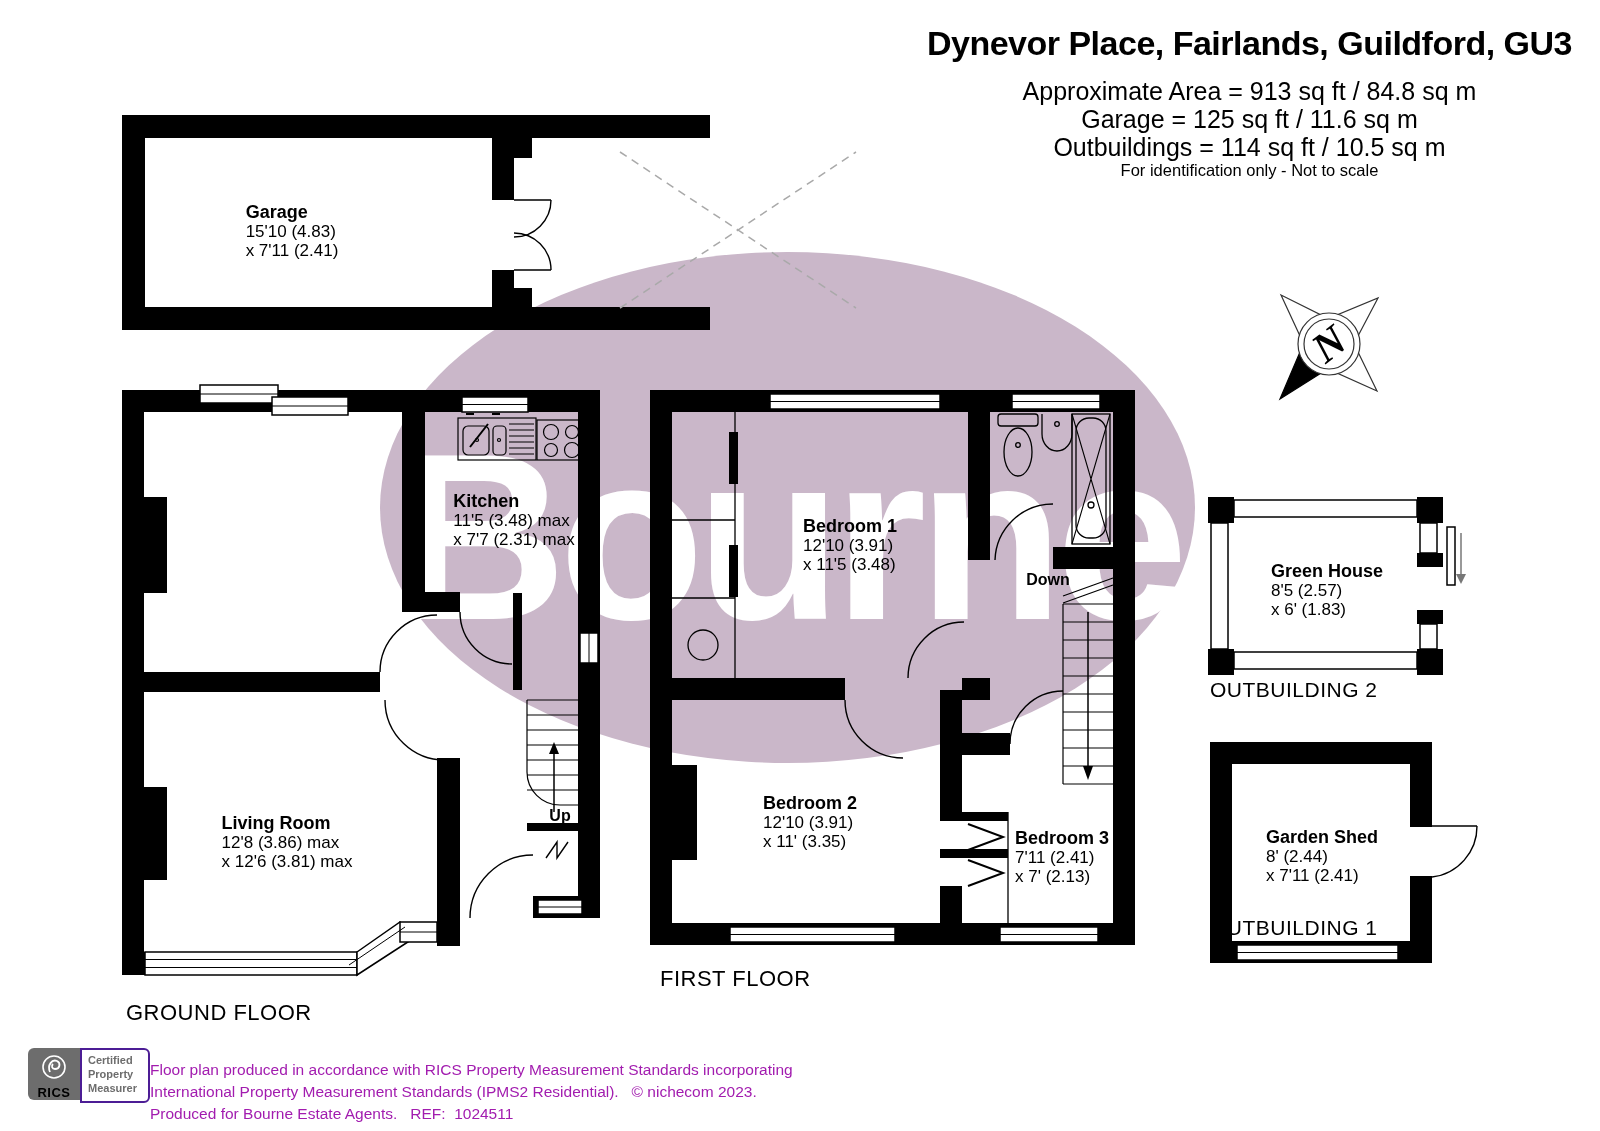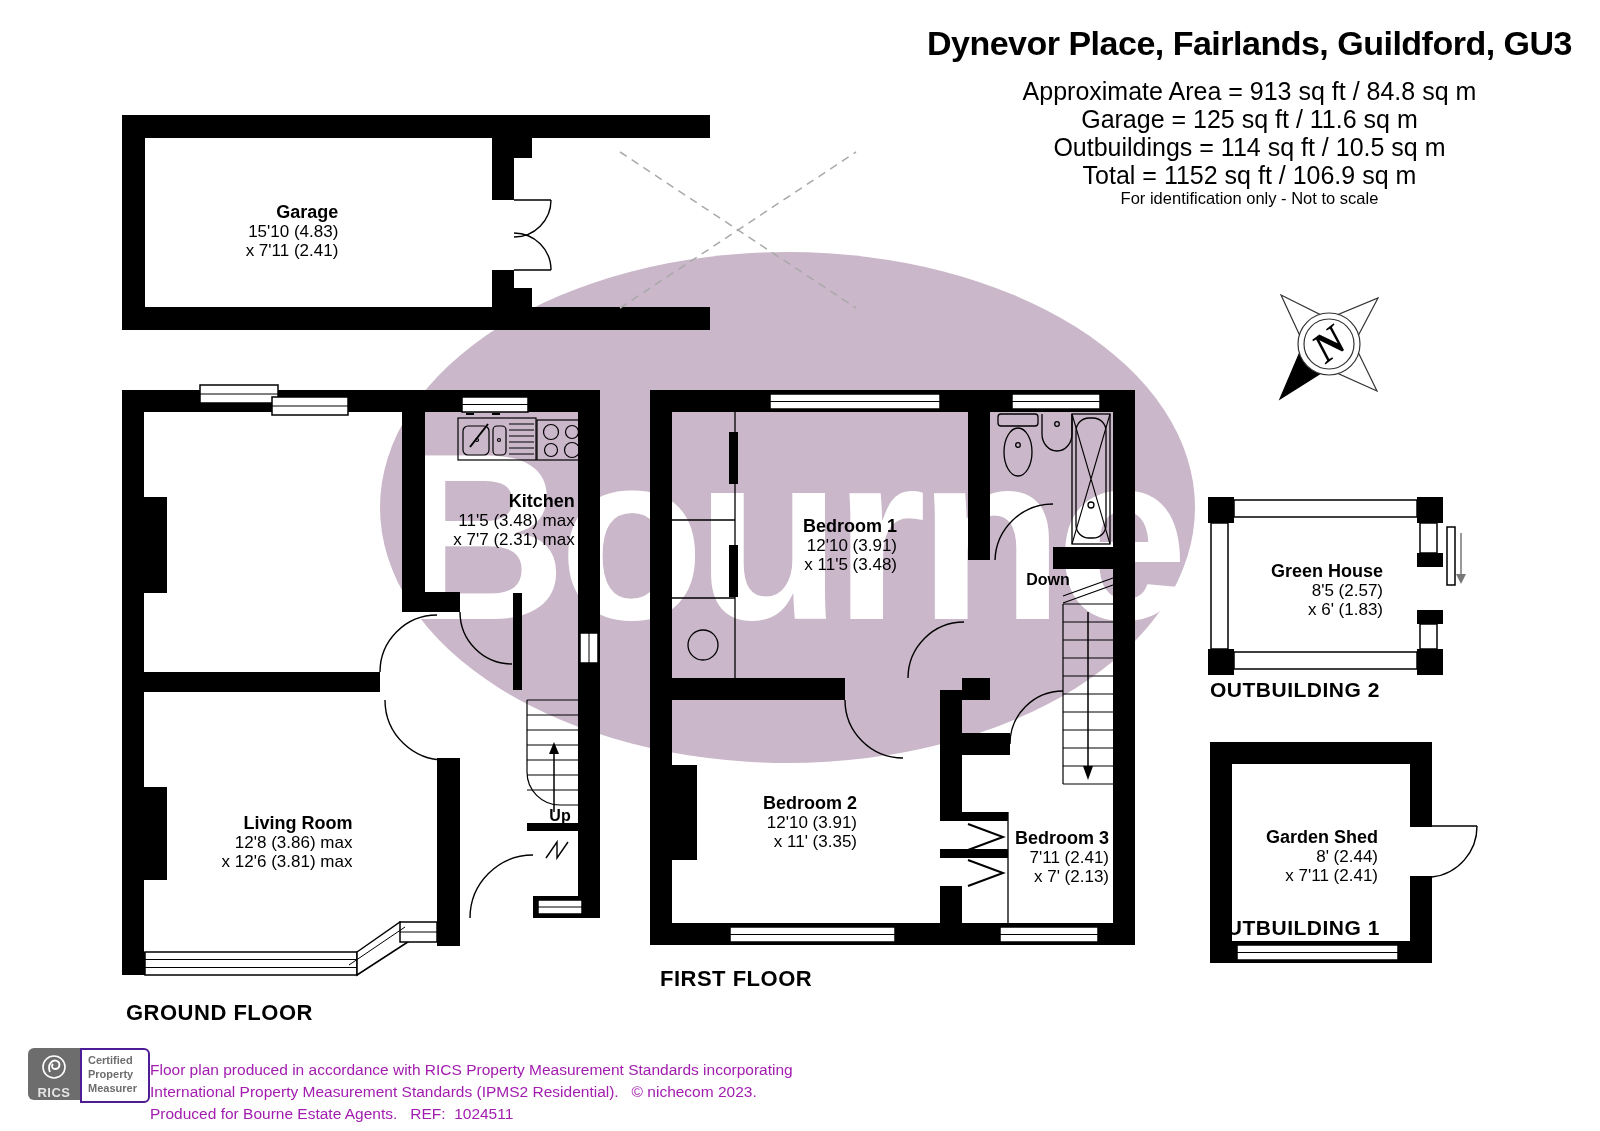--- a/index.html
+++ b/index.html
@@ -6,35 +6,35 @@
   #page{position:relative;width:1600px;height:1131px;background:#fff;overflow:hidden;
         font-family:"Liberation Sans", sans-serif;color:#000;}
   
   #watermark{position:absolute;left:380px;top:252px;width:815px;height:511px;
     border-radius:50%;display:flex;align-items:center;justify-content:center;
     font-weight:bold;font-size:238px;letter-spacing:-8px;line-height:1;
     padding-top:58px;box-sizing:border-box;z-index:0;user-select:none;}
   
   #plan-svg{position:absolute;left:0;top:0;z-index:1;}
   
-  .room-label{position:absolute;transform:translate(-50%,-50%);text-align:right;
+  .room-label{position:absolute;transform:translate(-50%,-50%);text-align:left;
     z-index:2;white-space:nowrap;line-height:19px;}
   .room-name{font-weight:bold;font-size:18px;}
   .room-dim{font-size:17px;}
-  .floor-label{position:absolute;font-weight:bold;font-size:22px;letter-spacing:.5px;z-index:2;white-space:nowrap;text-align:center;}
+  .floor-label{position:absolute;font-weight:normal;font-size:22px;letter-spacing:.5px;z-index:2;white-space:nowrap;text-align:center;}
   .stair-label{position:absolute;transform:translate(-50%,-50%);font-weight:bold;font-size:16px;z-index:2;}
   
   #header{position:absolute;top:24px;right:28px;text-align:center;z-index:3;}
   #title{font-weight:bold;font-size:34px;letter-spacing:-.5px;margin-bottom:14px;}
   .area-line{font-size:25px;line-height:28px;}
   #disclaimer{font-size:16.5px;}
   
   #footer{position:absolute;left:0;top:1040px;width:1600px;z-index:3;}
   #rics-box{position:absolute;left:28px;top:8px;width:52px;height:52px;background:#6d6d6d;
-    border-radius:6px 0 0 6px;color:#e5e5e5;text-align:center;}
+    border-radius:6px 0 0 6px;color:#000000;text-align:center;}
   #rics-label{font-weight:bold;font-size:13px;letter-spacing:.5px;margin-top:-2px;}
   #cert-box{position:absolute;left:80px;top:8px;width:60px;height:48px;background:#fff;
     border:2px solid #4c1d95;border-radius:0 6px 6px 0;color:#6d6d6d;
     font-weight:bold;font-size:11px;line-height:14px;padding:3px 0 0 6px;}
   #footer-text{position:absolute;left:150px;top:19px;color:#a21caf;font-size:15.5px;line-height:22px;}
 </style>
 </head>
 <body>
 
 <div id="page">
@@ -250,21 +250,20 @@
       <circle cx="1329" cy="344" r="25" fill="#fff"></circle>
       <text x="1329" y="358" transform="rotate(-38 1329 344)" text-anchor="middle" font-family="Liberation Serif, serif" font-size="42" font-weight="bold" font-style="italic" fill="#000" stroke="none">N</text>
     </g>
   </svg>
 
   <div id="header">
     <div id="title">Dynevor Place, Fairlands, Guildford, GU3</div>
     <div class="area-line">Approximate Area = 913 sq ft / 84.8 sq m</div>
     <div class="area-line">Garage = 125 sq ft / 11.6 sq m</div>
     <div class="area-line">Outbuildings = 114 sq ft / 10.5 sq m</div>
-    <div class="area-line">Total = 1152 sq ft / 106.9 sq m</div>
     <div id="disclaimer">For identification only - Not to scale</div>
   </div>
 
   <div class="room-label" style="left:292px;top:231px">
     <div class="room-name">Garage</div>
     <div class="room-dim">15'10 (4.83)</div>
     <div class="room-dim">x 7'11 (2.41)</div>
   </div>
   <div class="room-label" style="left:514px;top:520px">
     <div class="room-name">Kitchen</div>

